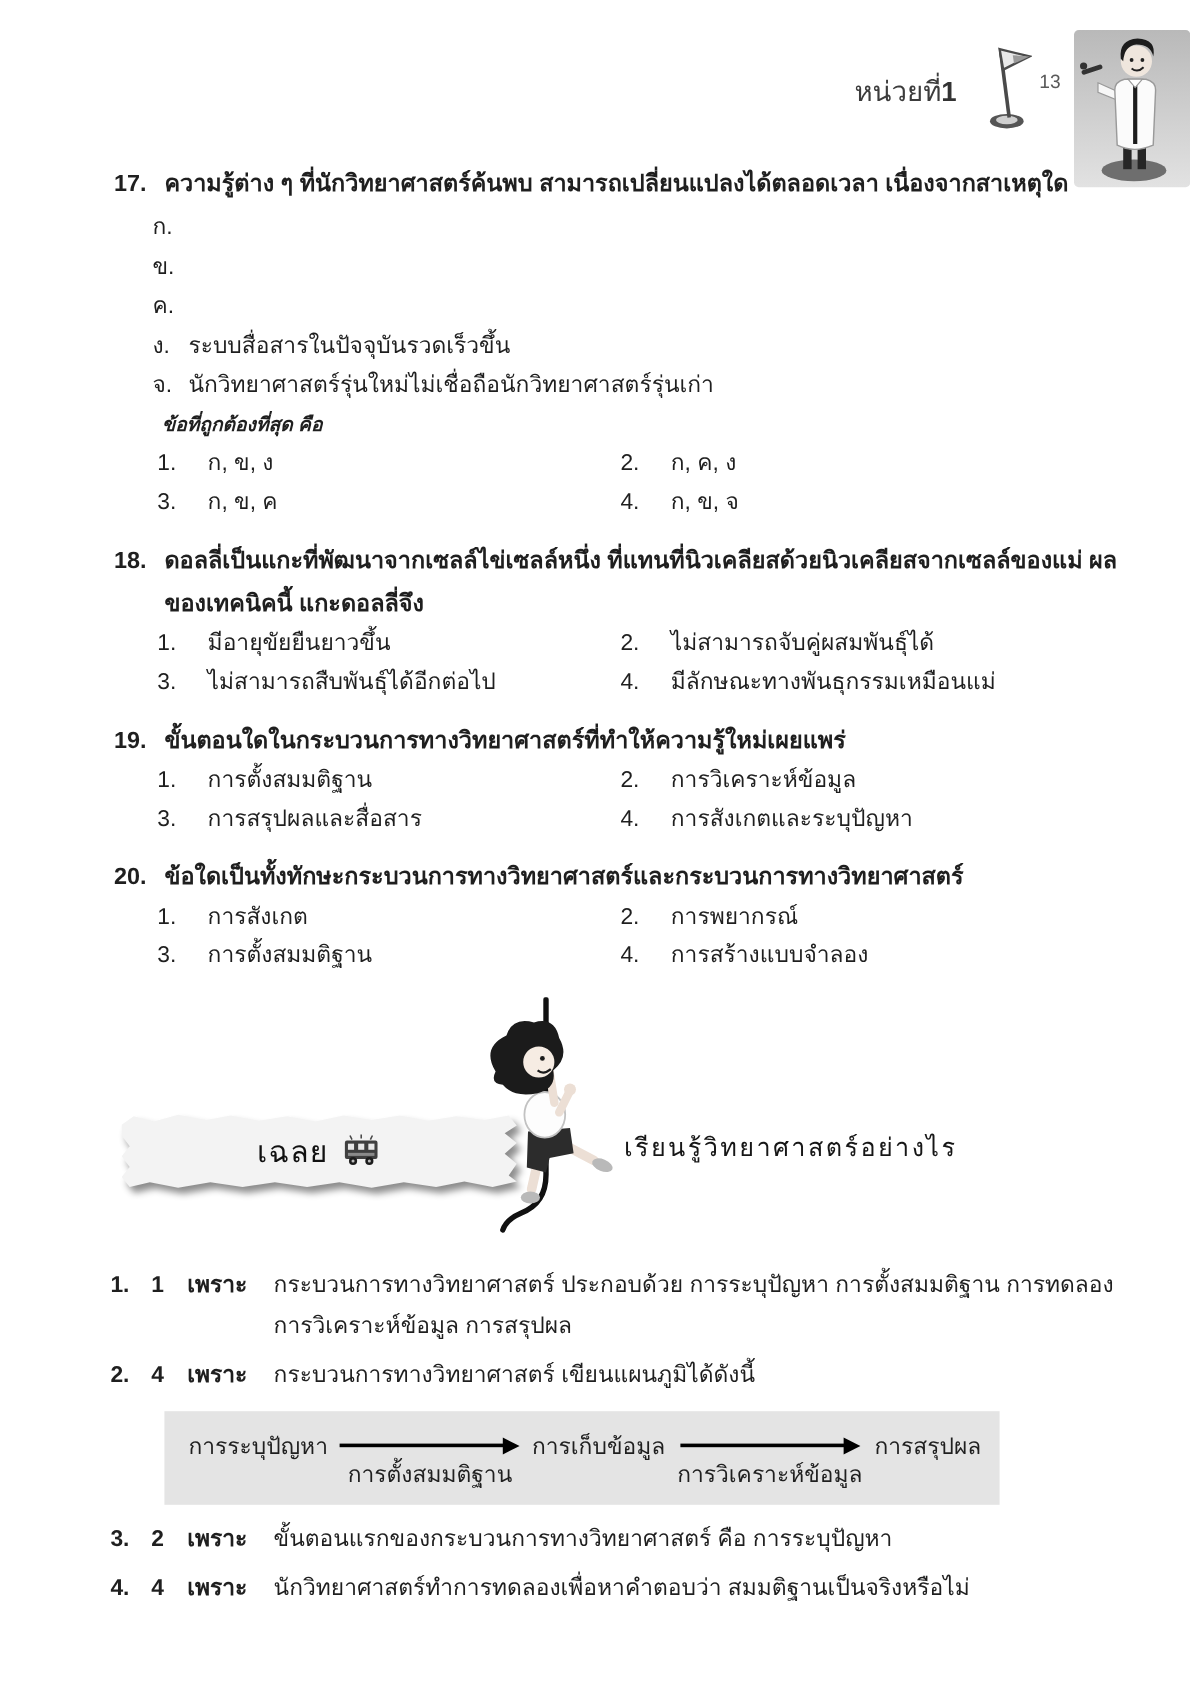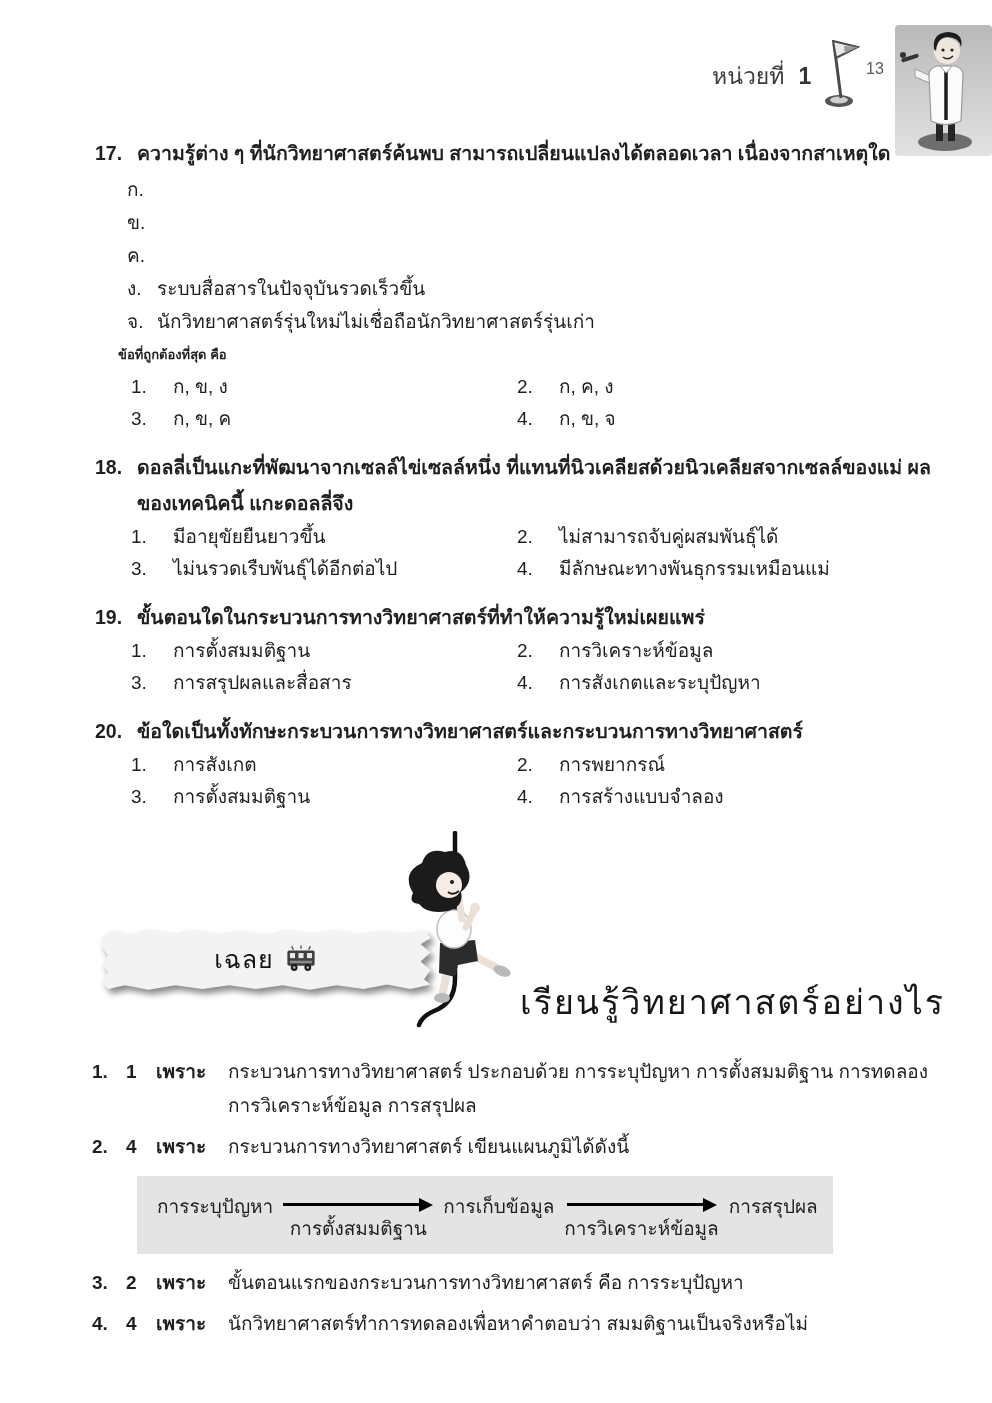--- a/index.html
+++ b/index.html
@@ -1,56 +1,56 @@
 <!DOCTYPE html>
 <html lang="th"><head>
 <meta charset="utf-8">
 <style>
   html,body{margin:0;padding:0;}
   body{
     width:992px;height:1403px;background:#ffffff;position:relative;overflow:hidden;
     font-family:"Liberation Sans","DejaVu Sans",sans-serif;color:#1f1f1f;
   }
   
-  .hdr-unit{position:absolute;top:58px;left:712px;font-size:23px;color:#3c3c3c;display:flex;gap:14px;align-items:baseline;}
+  .hdr-unit{position:absolute;top:58px;left:712px;font-size:23px;color:#3c3c3c;display:flex;gap:0;align-items:baseline;}
   .hdr-unit .u-num{font-weight:bold;color:#333;}
   .hdr-flag{position:absolute;top:36px;left:818px;width:42px;height:74px;}
   .hdr-page{position:absolute;top:60px;left:866px;font-size:16px;color:#5a5a5a;}
   .hdr-scientist{position:absolute;top:25px;right:0;width:97px;height:131px;background:linear-gradient(#b9b9b9,#e2e2e2);border-radius:4px;}
   
   main{padding:135px 40px 0 95px;}
   .question{margin:0 0 14px 0;}
   .q-head{display:flex;font-weight:bold;font-size:19.5px;line-height:36px;}
   .q-num{width:42px;flex:none;}
   .q-text{flex:1;}
   .sub-options{margin-left:32px;margin-top:2px;}
   .sub-option{display:flex;font-size:19px;line-height:33px;}
   .sub-letter{width:30px;flex:none;}
-  .q-prompt{margin-left:23px;font-weight:bold;font-size:13px;line-height:33px;}
+  .q-prompt{margin-left:40px;font-weight:bold;font-size:16px;line-height:33px;font-style:italic;}
   .choices{margin-left:36px;display:grid;grid-template-columns:386px 1fr;}
   .choice{display:flex;font-size:19px;line-height:32px;}
   .c-num{width:42px;flex:none;}
   
   .band{position:relative;height:228px;}
   .paper-wrap{position:absolute;left:98px;top:100px;filter:drop-shadow(4px 5px 3px rgba(0,0,0,0.45));}
   .paper{
     width:336px;height:64px;background:#f3f3f3;
     display:flex;align-items:center;justify-content:center;gap:10px;
     clip-path:polygon(1% 16%,4% 5%,9% 12%,15% 3%,22% 10%,28% 4%,35% 11%,42% 5%,49% 12%,56% 4%,63% 10%,70% 4%,77% 11%,84% 5%,91% 10%,97% 4%,99% 17%,96% 27%,99% 40%,96% 54%,99% 67%,97% 82%,99% 90%,93% 97%,86% 90%,79% 97%,71% 91%,63% 98%,55% 91%,47% 97%,39% 91%,31% 97%,23% 91%,15% 98%,8% 91%,3% 97%,1% 84%,3% 71%,1% 57%,3% 44%,1% 30%);
   }
   .paper .p-label,.paper .p-title{font-size:25px;color:#111;letter-spacing:1px;}
   .climber{position:absolute;left:382px;top:4px;width:136px;height:200px;}
-  .band-side-text{position:absolute;left:520px;top:112px;font-size:34px;color:#161616;letter-spacing:2px;margin-top:36px;}
+  .band-side-text{position:absolute;left:520px;top:112px;font-size:21px;color:#161616;letter-spacing:2px;}
   
   .answers{padding:0 60px 0 92px;}
   .answer-row{display:grid;grid-template-columns:34px 30px 72px 1fr;font-size:19px;line-height:34px;margin-bottom:7px;}
   .a-num,.a-val,.a-because{font-weight:bold;}
   .flowchart{
     margin:12px 0 12px 45px;width:656px;height:78px;background:#e4e4e4;
-    display:flex;align-items:flex-start;padding:0 20px;
+    display:flex;align-items:flex-start;padding:0 20px;font-family:Liberation Mono, monospace;
   }
   .fc-step{font-size:19px;line-height:26px;margin-top:18px;white-space:nowrap;}
   .arrow-group{display:flex;flex-direction:column;align-items:center;margin:0 10px;flex:1;}
   .fc-arrow{width:150px;height:14px;position:relative;margin-top:22px;}
   .fc-arrow::before{content:"";position:absolute;left:0;top:5px;right:12px;height:3px;background:#000;}
   .fc-arrow::after{content:"";position:absolute;right:0;top:0;width:0;height:0;border-left:14px solid #000;border-top:7px solid transparent;border-bottom:7px solid transparent;}
   .fc-label{font-size:19px;margin-top:1px;white-space:nowrap;}
 </style>
 </head>
 <body>
@@ -145,21 +145,21 @@
       <div class="choice">
         <span class="c-num">1.</span>
         <span>มีอายุขัยยืนยาวขึ้น</span>
       </div>
       <div class="choice">
         <span class="c-num">2.</span>
         <span>ไม่สามารถจับคู่ผสมพันธุ์ได้</span>
       </div>
       <div class="choice">
         <span class="c-num">3.</span>
-        <span>ไม่นรวดเรืบพันธุ์ได้อีกต่อไป</span>
+        <span>ไม่สามารถสืบพันธุ์ได้อีกต่อไป</span>
       </div>
       <div class="choice">
         <span class="c-num">4.</span>
         <span>มีลักษณะทางพันธุกรรมเหมือนแม่</span>
       </div>
     </div>
   </section>
 
   <section class="question">
     <div class="q-head">

